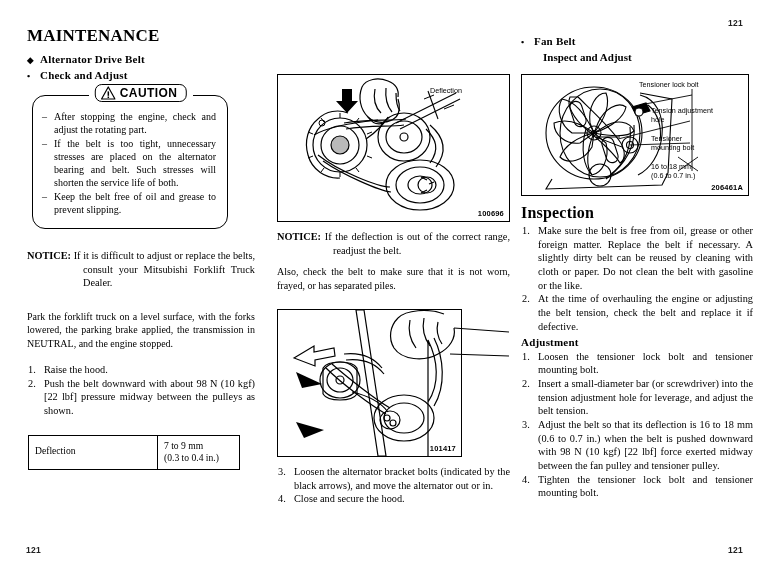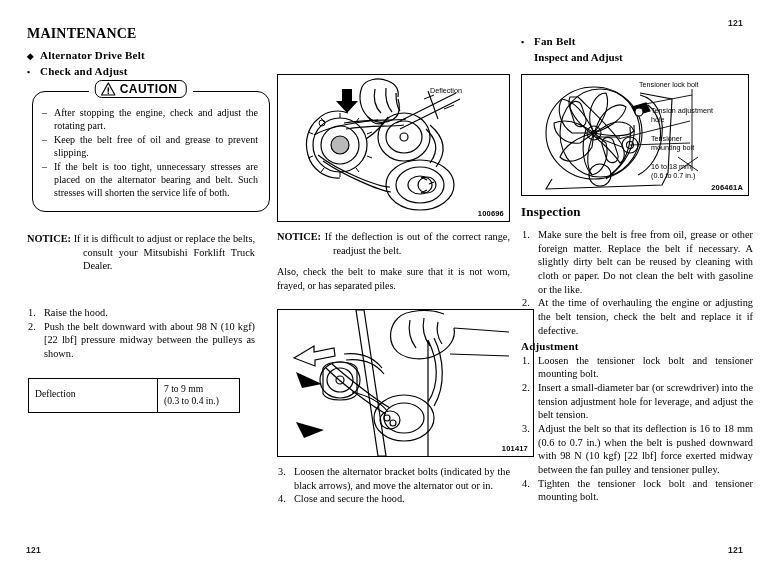--- a/index.html
+++ b/index.html
@@ -40,21 +40,21 @@
     position: absolute;
     top: 26px;
   }
   .col-left   { left: 27px;  width: 228px; }
   .col-mid    { left: 277px; width: 233px; }
   .col-right  { left: 521px; width: 232px; }
 
   
   .h-main {
     font-weight: bold;
-    font-size: 14px;
+    font-size: 17px;
     letter-spacing: .2px;
     margin: 0 0 7px 0;
   }
   .h-bullet {
     font-weight: bold;
     font-size: 11px;
     margin: 0 0 4px 0;
     display: flex;
     align-items: baseline;
   }
@@ -63,36 +63,36 @@
     width: 13px;
     flex: 0 0 13px;
     font-size: 9px;
     line-height: 1;
   }
   .h-bullet .bl.diamond { font-size: 8.5px; }
   .h-bullet .txt { letter-spacing: .2px; }
   .h-sub {
     font-weight: bold;
     font-size: 11px;
-    margin: 0 0 2px 13px;
+    margin: 0 0 2px 22px;
   }
 
   
   .caution-wrap {
     position: relative;
     margin-top: 14px;
     margin-left: 5px;
     width: 218px;
   }
   .caution-box {
     border: 1.3px solid #000;
     border-radius: 13px;
     padding: 14px 11px 11px 9px;
     box-sizing: border-box;
-    width: 238px;
+    width: 196px;
   }
   .caution-badge {
     position: absolute;
     top: -11px;
     left: 50%;
     transform: translateX(-50%);
     background: #fff;
     border: 1.4px solid #000;
     border-radius: 7px;
     padding: 1px 9px 1px 5px;
@@ -249,22 +249,22 @@
 
     <div class="h-bullet">
       <span class="bl">•</span>
       <span class="txt">Check and Adjust</span>
     </div>
 
     <div class="caution-wrap">
       <div class="caution-box">
         <ul class="caution-list">
           <li>After stopping the engine, check and adjust the rotating part.</li>
+          <li>If the belt is too tight, unnecessary stresses are placed on the alternator bearing and belt.  Such stresses will shorten the service life of both.</li>
           <li>Keep the belt free of oil and grease to prevent slipping.</li>
-          <li>If the belt is too tight, unnecessary stresses are placed on the alternator bearing and belt.  Such stresses will shorten the service life of both.</li>
         </ul>
       </div>
       <div class="caution-badge-mask"></div>
       <div class="caution-badge">
         <svg class="tri" width="15" height="14" viewBox="0 0 15 14">
           <path d="M7.5 1 L14.2 13 L0.8 13 Z" fill="none" stroke="#000" stroke-width="1.2" stroke-linejoin="round"></path>
           <rect x="6.8" y="5.4" width="1.5" height="4.4" fill="#000"></rect>
           <rect x="6.8" y="10.5" width="1.5" height="1.5" fill="#000"></rect>
         </svg>
         <span class="label">CAUTION</span>
@@ -273,20 +273,21 @@
 
     <div class="gap-lg"></div>
 
     <div class="notice notice-hang">
       <span class="lead">NOTICE:</span>
       <span>If it is difficult to adjust or replace the belts, consult your Mitsubishi Forklift Truck Dealer.</span>
     </div>
 
     <div class="gap-lg"></div>
 
+    <p class="para">Park the forklift truck on a level surface, with the forks lowered, the parking brake applied, the transmission in NEUTRAL, and the engine stopped.</p>
 
     <div class="gap-md"></div>
 
     <ol class="num">
       <li>Raise the hood.</li>
       <li>Push the belt downward with about 98 N (10 kgf) [22 lbf] pressure midway between the pulleys as shown.</li>
     </ol>
 
     <table class="spec">
       <tbody>
@@ -365,21 +366,21 @@
 
     <div class="notice notice-hang">
       <span class="lead">NOTICE:</span>
       <span>If the deflection is out of the correct range, readjust the belt.</span>
     </div>
 
     <div class="gap-sm"></div>
 
     <p class="para">Also, check the belt to make sure that it is not worn, frayed, or has separated piles.</p>
 
-    <div class="fig" style="width:257px;height:148px;margin-top:17px;">
+    <div class="fig" style="width:185px;height:148px;margin-top:17px;">
       <svg width="231" height="146" viewBox="0 0 231 146">
         <g fill="none" stroke="#000" stroke-width="1.2">
 
           <path d="M78 0 L86 0 L108 146 L100 146 Z"></path>
 
           <ellipse cx="126" cy="108" rx="30" ry="23"></ellipse>
           <ellipse cx="126" cy="108" rx="20" ry="15"></ellipse>
           <ellipse cx="112" cy="110" rx="10" ry="9"></ellipse>
           <circle cx="109" cy="108" r="3"></circle>
           <circle cx="115" cy="113" r="3"></circle>
@@ -490,21 +491,21 @@
       <div class="fig-cap" style="left:117px;top:6px;">Tensioner lock bolt</div>
       <div class="fig-cap" style="left:129px;top:32px;width:62px;">Tension adjustment hole</div>
       <div class="fig-cap" style="left:129px;top:60px;width:62px;">Tensioner mounting bolt</div>
       <div class="fig-cap" style="left:129px;top:88px;text-align:right;">16 to 18 mm</div>
       <div class="fig-cap" style="left:129px;top:97px;">(0.6 to 0.7 in.)</div>
       <div class="fig-id">206461A</div>
     </div>
 
     <div class="gap-sm"></div>
 
-    <div class="h-main" style="font-size:13px;margin-bottom:8px;font-family:Liberation Serif, serif;">Inspection</div>
+    <div class="h-main" style="font-size:16px;margin-bottom:2px;font-family:Liberation Serif, serif;">Inspection</div>
 
     <ol class="num">
       <li>Make sure the belt is free from oil, grease or other foreign matter. Replace the belt if necessary. A slightly dirty belt can be reused by cleaning with cloth or paper. Do not clean the belt with gasoline or the like.</li>
       <li>At the time of overhauling the engine or adjusting the belt tension, check the belt and replace it if defective.</li>
     </ol>
 
     <div class="h-main" style="font-size:11px;margin:2px 0 2px 0;">Adjustment</div>
 
     <ol class="num">
       <li>Loosen the tensioner lock bolt and tensioner mounting bolt.</li>

